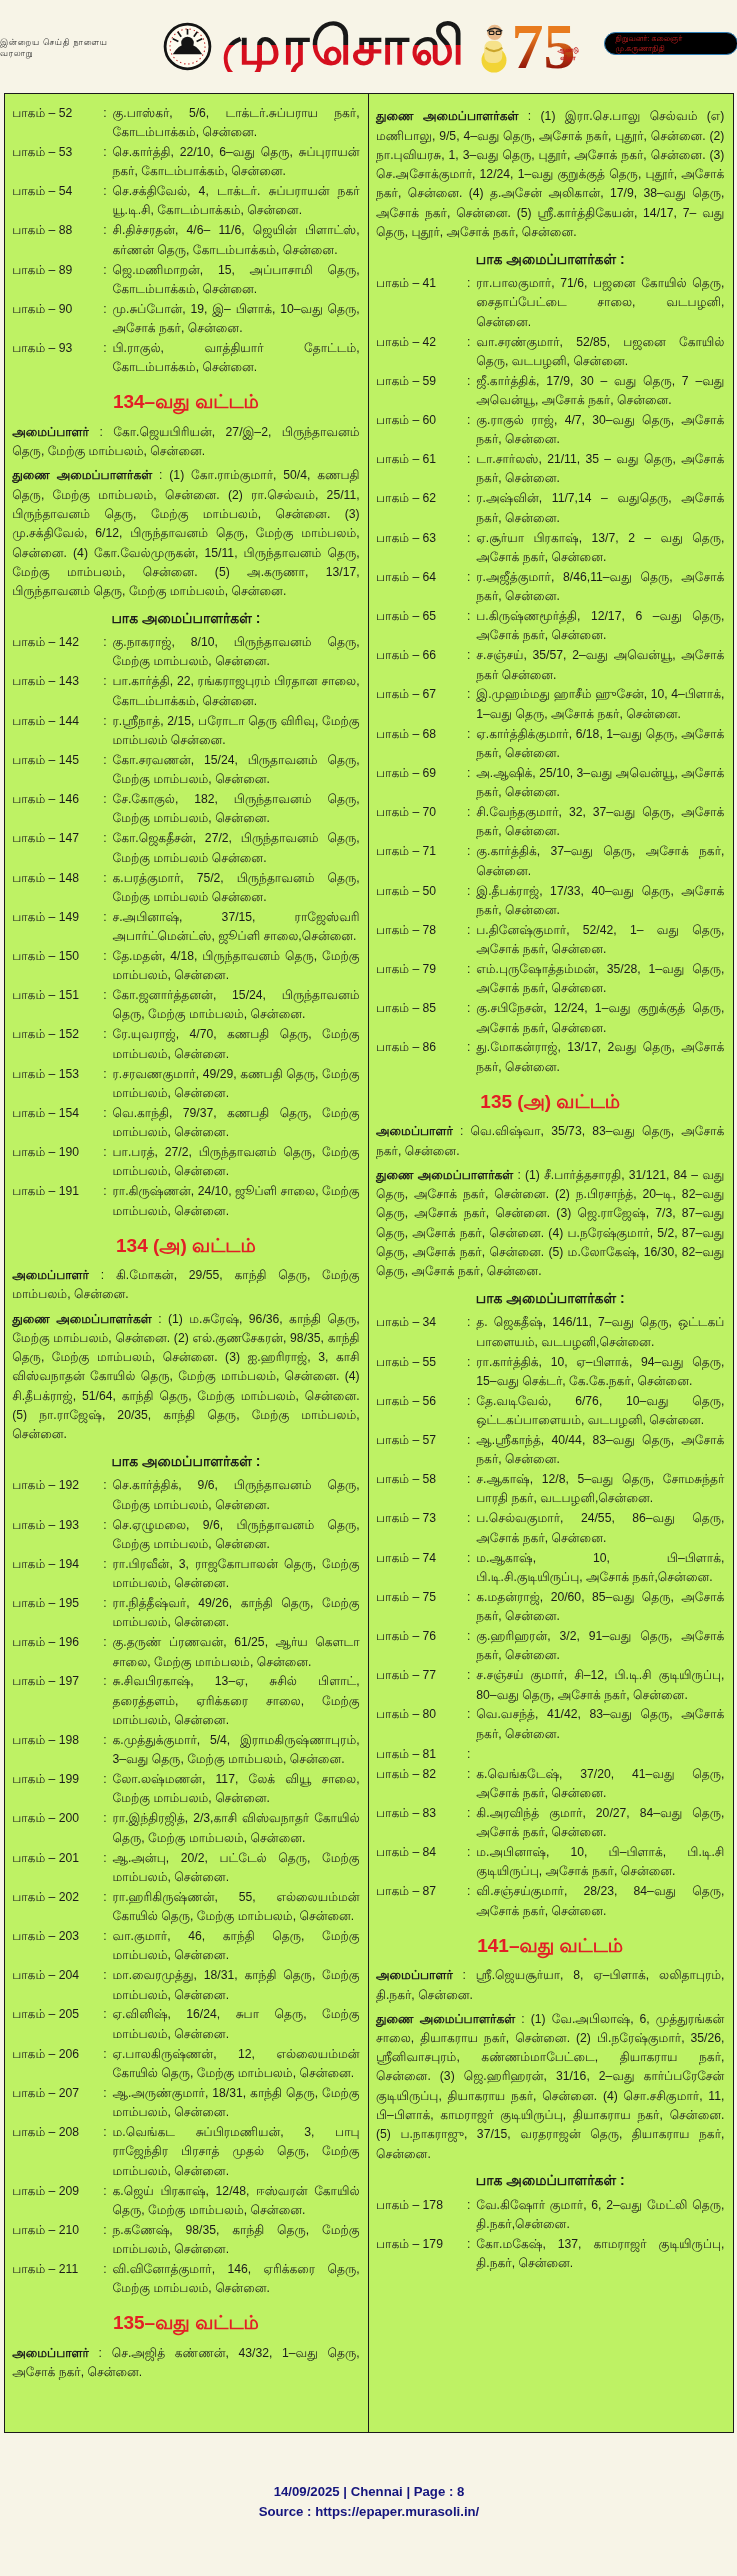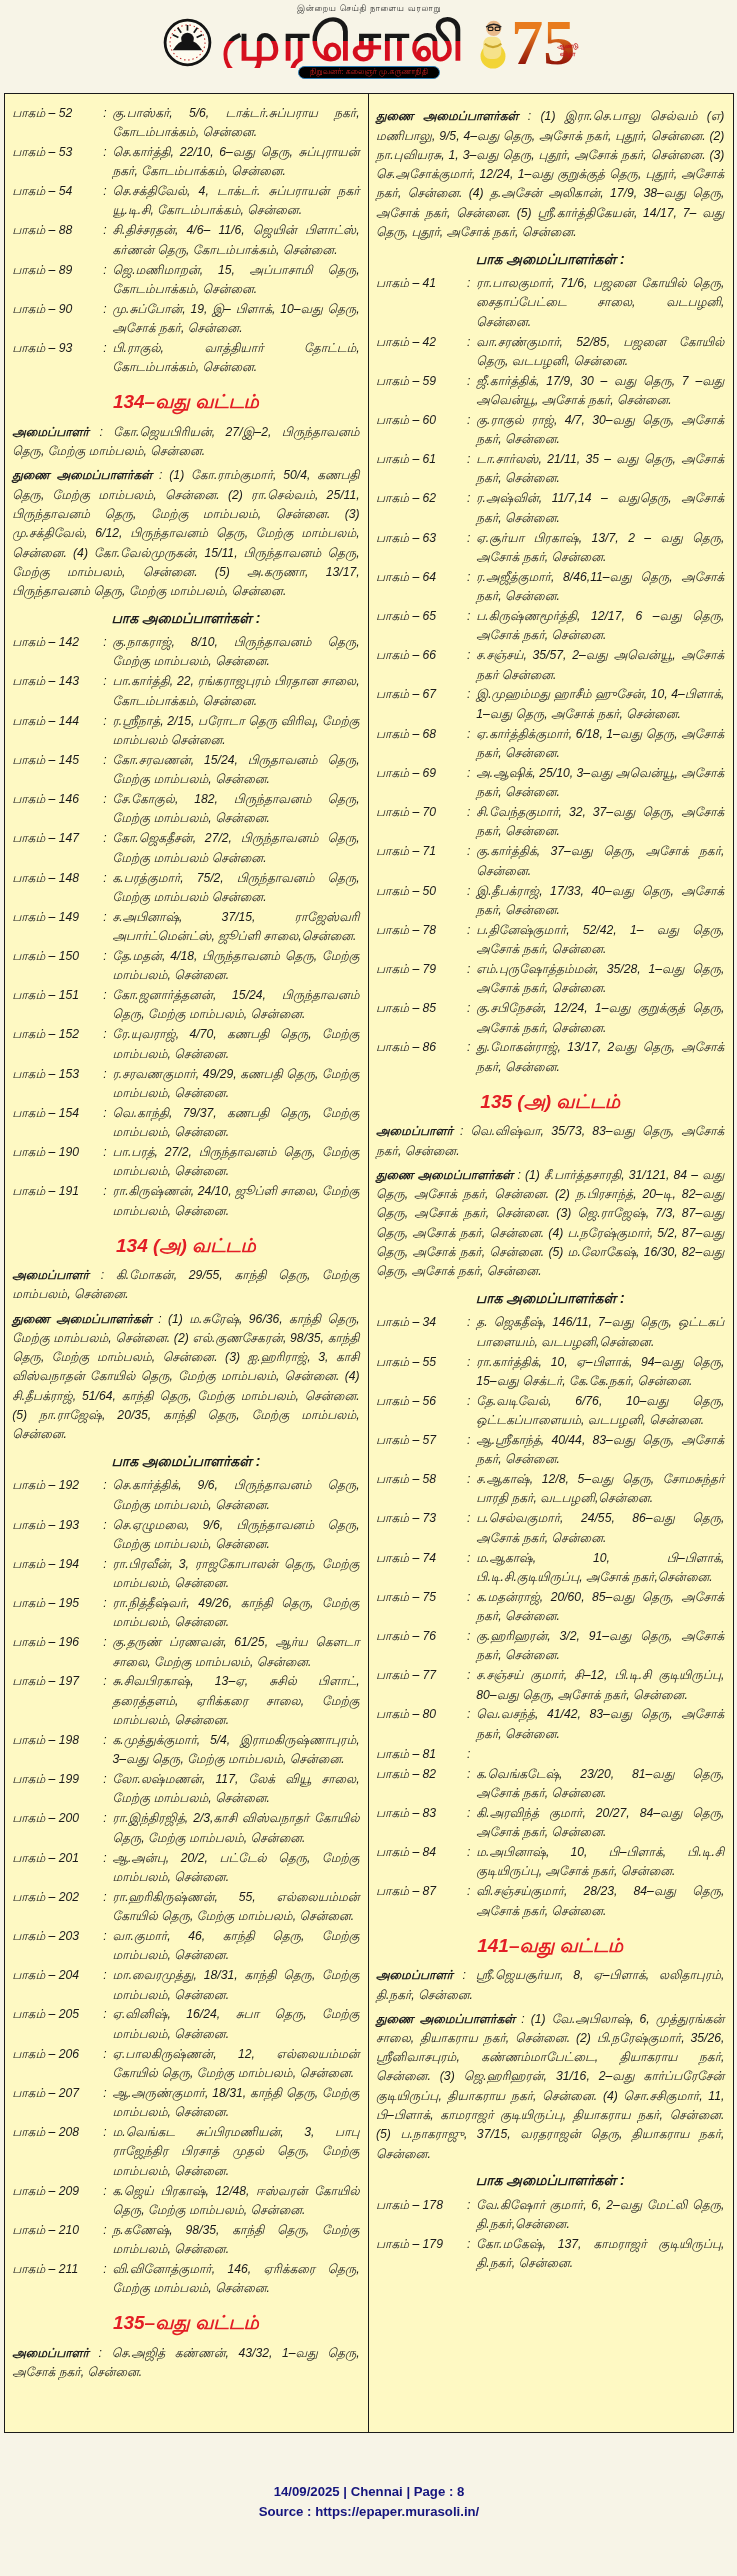--- a/index.html
+++ b/index.html
@@ -6,22 +6,23 @@
     margin: 0; padding: 0;
     width: 738px; height: 2576px;
     background: #f7f4e7;
     font-family: "Liberation Sans", sans-serif;
     color: #1b1b1b;
     overflow: hidden;
   }
   
   .masthead {
     height: 93px;
-    display: flex; flex-direction: column; align-items: center;
+    display: flex; align-items: center;
     overflow: hidden;
+    gap: 28px;
   }
   .tagline { font-size: 8.4px; color: #333; margin-top: 2.8px; letter-spacing: 0.7px; }
   .mast-row { display: flex; align-items: center; gap: 9.8px; margin-top: 0; }
   .emblem { width: 49px; height: 49px; }
   .paper-title {
     font-size: 53px; font-weight: bold; line-height: 0.95;
     background: linear-gradient(180deg, #181818 48%, #d50f1e 48%);
     -webkit-background-clip: text; background-clip: text;
     -webkit-text-fill-color: transparent; color: #b01020;
     letter-spacing: 1.4px;
@@ -45,24 +46,23 @@
     border: 1.4px solid #2f7fb8; border-radius: 12.5px;
     padding: 0.7px 11px;
     font-size: 7.7px; color: #d02020; background: #000000;
   }
   
   .content-box {
     margin: 0 4.2px;
     border: 1.4px solid #1b1b1b;
     height: 2340px;
     display: flex;
-    background: #fef9c3;
+    background: #bef264;
     overflow: hidden;
     box-sizing: border-box;
-    font-style: italic;
   }
   .col {
     width: 50%; box-sizing: border-box;
     padding: 8.4px 8.4px 11px 7px;
     font-size: 12.2px; line-height: 1.58;
   }
   .col-left { border-right: 1.4px solid #1b1b1b; }
   .ward-heading {
     color: #e31e25; text-align: center;
     font-size: 19px; font-weight: bold;
@@ -516,21 +516,21 @@
           <span class="row-colon">:</span>
           <span class="row-text">வெ.வசந்த், 41/42, 83–வது தெரு, அசோக் நகர், சென்னை.</span>
         </div>
         <div class="row">
           <span class="row-label">பாகம் – 81</span>
           <span class="row-colon">:</span>
         </div>
         <div class="row">
           <span class="row-label">பாகம் – 82</span>
           <span class="row-colon">:</span>
-          <span class="row-text">க.வெங்கடேஷ், 23/20, 81–வது தெரு, அசோக் நகர், சென்னை.</span>
+          <span class="row-text">க.வெங்கடேஷ், 37/20, 41–வது தெரு, அசோக் நகர், சென்னை.</span>
         </div>
         <div class="row">
           <span class="row-label">பாகம் – 83</span>
           <span class="row-colon">:</span>
           <span class="row-text">கி.அரவிந்த் குமார், 20/27, 84–வது தெரு, அசோக் நகர், சென்னை.</span>
         </div>
         <div class="row">
           <span class="row-label">பாகம் – 84</span>
           <span class="row-colon">:</span>
           <span class="row-text">ம.அபினாஷ், 10, பி–பிளாக், பி.டி.சி குடியிருப்பு, அசோக் நகர், சென்னை.</span>

